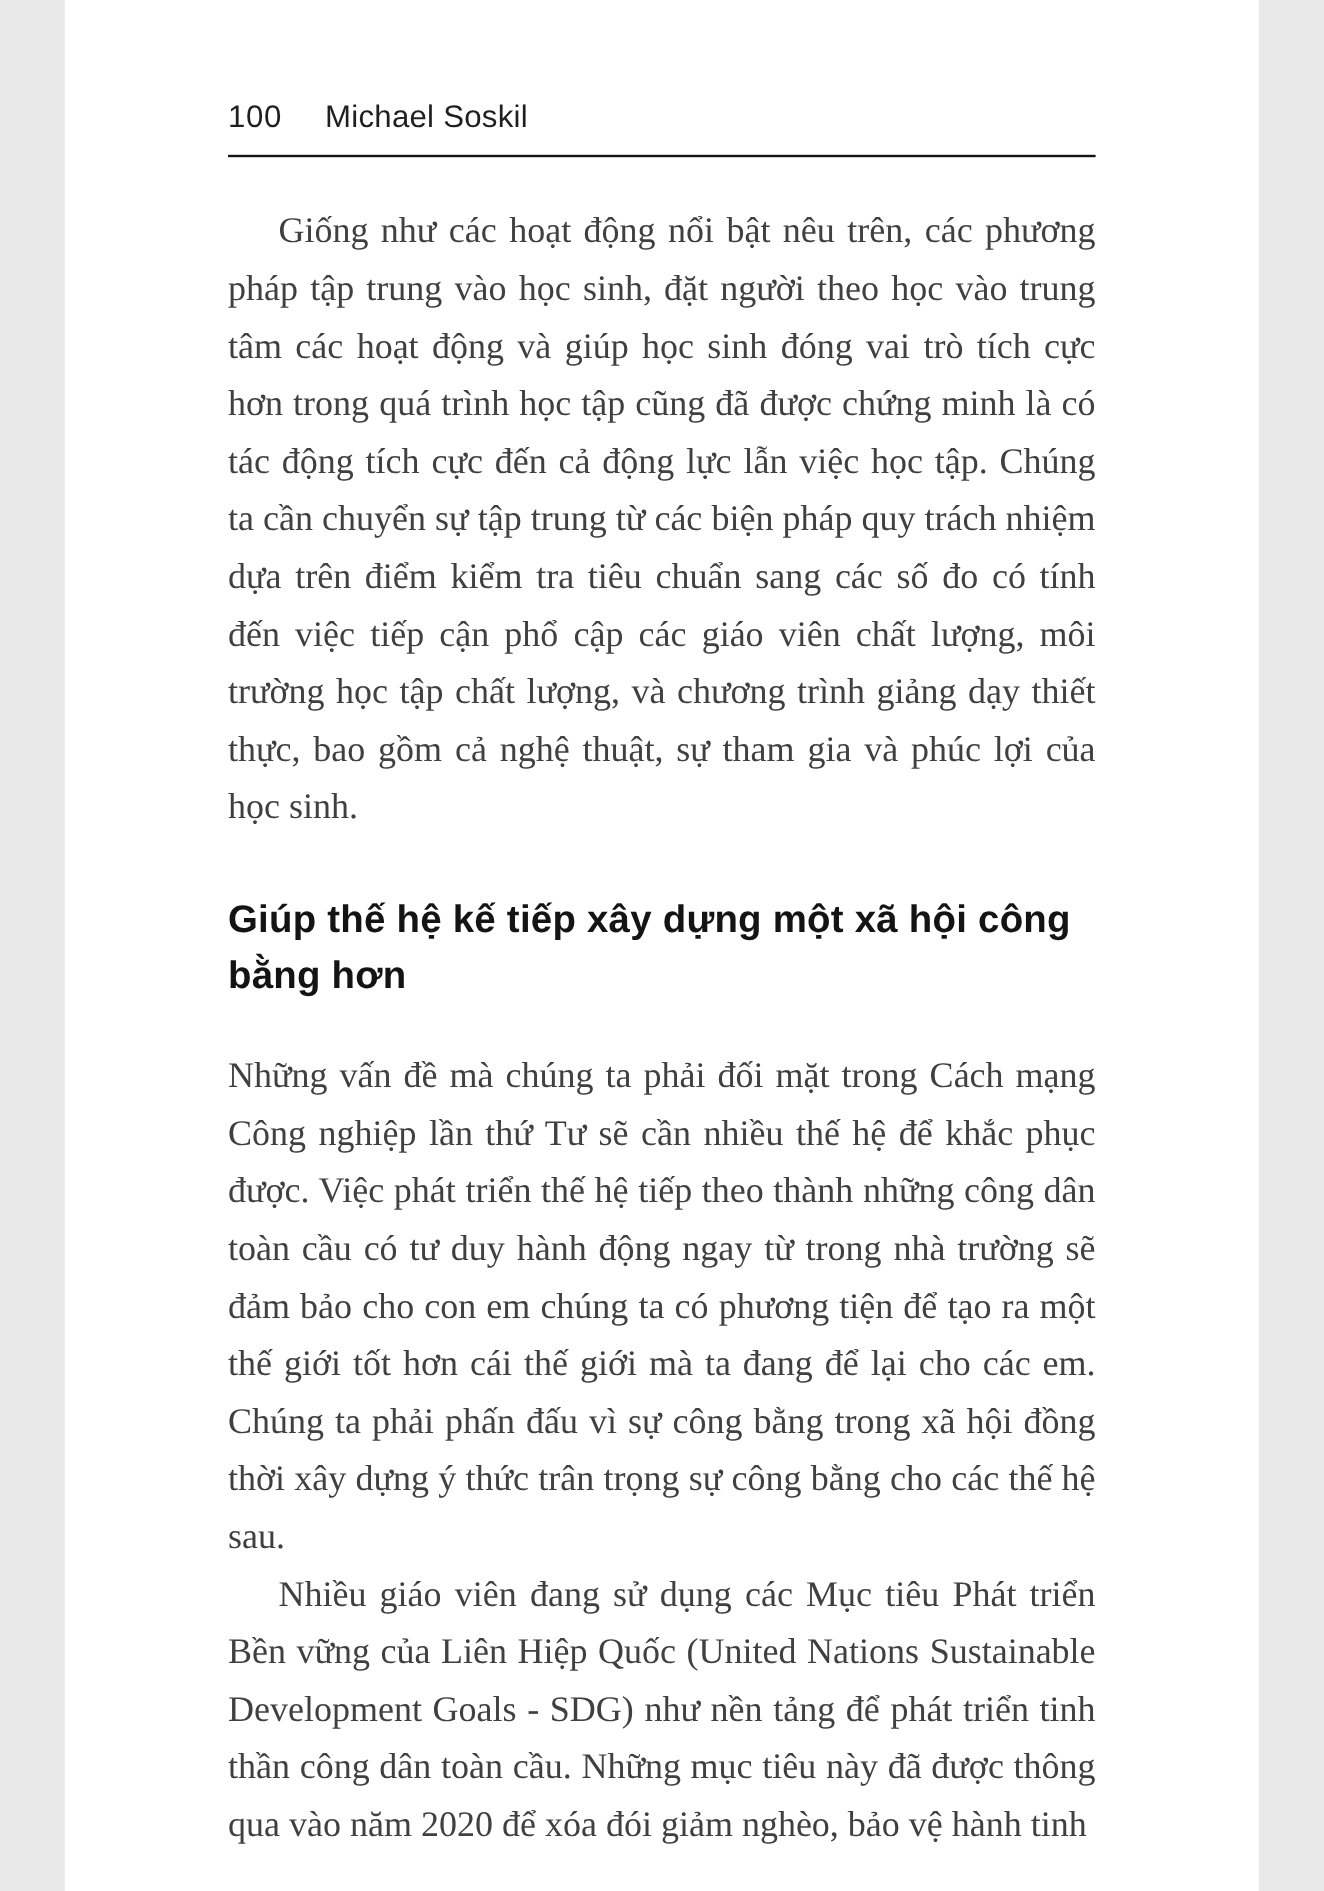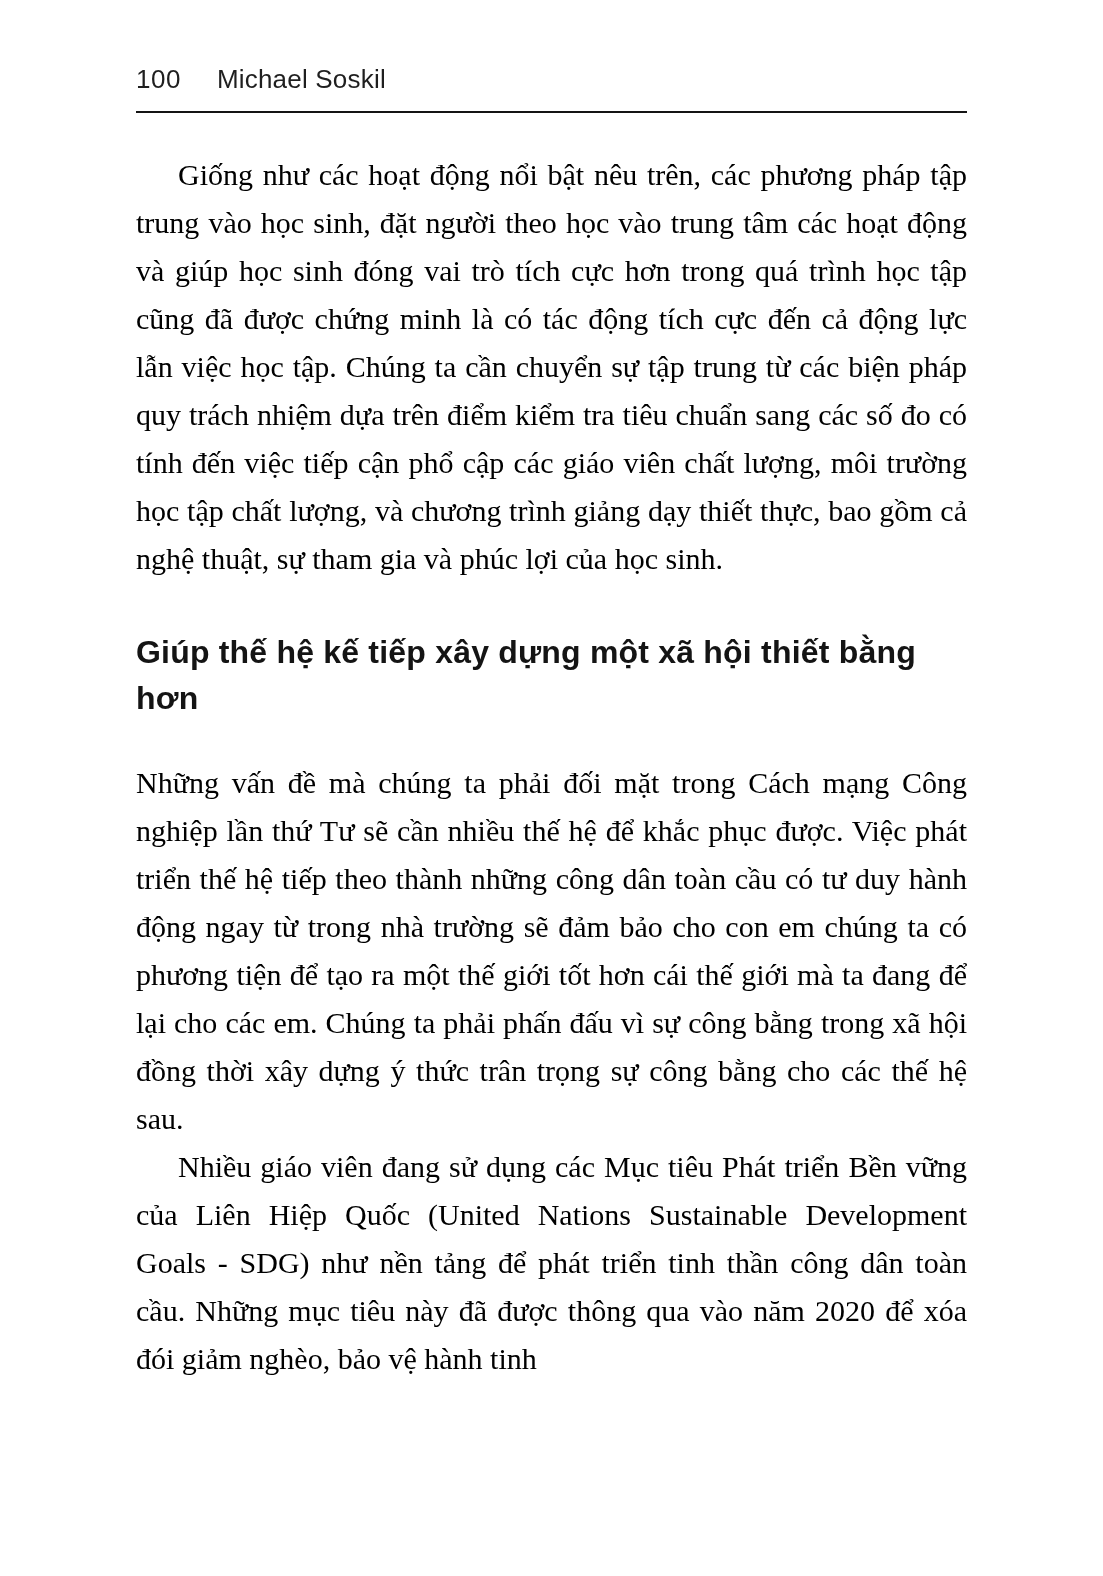--- a/index.html
+++ b/index.html
@@ -2,26 +2,26 @@
 <html><head>
 <meta charset="utf-8">
 <style>
   html, body {
     margin: 0;
     padding: 0;
     background: #e9e9e9;
   }
   .page {
     position: relative;
-    width: 1103px;
+    width: 995px;
     height: 1576px;
     margin: 0 auto;
     background: #ffffff;
     box-sizing: border-box;
-    padding: 64px 136px 0 136px;
+    padding: 82px 136px 0 136px;
     overflow: hidden;
   }
   .page-header {
     display: flex;
     align-items: baseline;
     gap: 36px;
     font-family: "Liberation Sans", sans-serif;
     font-size: 26px;
     color: #1f1f1f;
   }
@@ -38,21 +38,21 @@
     background: #141414;
     width: 100%;
   }
   main {
     margin-top: 38px;
   }
   .para {
     font-family: "Liberation Serif", serif;
     font-size: 30px;
     line-height: 48px;
-    color: #000000;
+    color: #404040;
     text-align: justify;
     margin: 0;
   }
   .para.indent {
     text-indent: 42px;
   }
   .section-heading {
     font-family: "Liberation Sans", sans-serif;
     font-weight: bold;
     font-size: 32px;
@@ -72,21 +72,21 @@
     <span class="page-number">100</span>
     <span class="author">Michael Soskil</span>
   </header>
 
   <div class="header-rule"></div>
 
   <main>
 
     <p class="para indent">Giống như các hoạt động nổi bật nêu trên, các phương pháp tập trung vào học sinh, đặt người theo học vào trung tâm các hoạt động và giúp học sinh đóng vai trò tích cực hơn trong quá trình học tập cũng đã được chứng minh là có tác động tích cực đến cả động lực lẫn việc học tập. Chúng ta cần chuyển sự tập trung từ các biện pháp quy trách nhiệm dựa trên điểm kiểm tra tiêu chuẩn sang các số đo có tính đến việc tiếp cận phổ cập các giáo viên chất lượng, môi trường học tập chất lượng, và chương trình giảng dạy thiết thực, bao gồm cả nghệ thuật, sự tham gia và phúc lợi của học sinh.</p>
 
-    <h2 class="section-heading">Giúp thế hệ kế tiếp xây dựng một xã hội thiết bằng hơn</h2>
+    <h2 class="section-heading">Giúp thế hệ kế tiếp xây dựng một xã hội công bằng hơn</h2>
 
     <p class="para">Những vấn đề mà chúng ta phải đối mặt trong Cách mạng Công nghiệp lần thứ Tư sẽ cần nhiều thế hệ để khắc phục được. Việc phát triển thế hệ tiếp theo thành những công dân toàn cầu có tư duy hành động ngay từ trong nhà trường sẽ đảm bảo cho con em chúng ta có phương tiện để tạo ra một thế giới tốt hơn cái thế giới mà ta đang để lại cho các em. Chúng ta phải phấn đấu vì sự công bằng trong xã hội đồng thời xây dựng ý thức trân trọng sự công bằng cho các thế hệ sau.</p>
 
     <p class="para indent">Nhiều giáo viên đang sử dụng các Mục tiêu Phát triển Bền vững của Liên Hiệp Quốc (United Nations Sustainable Development Goals - SDG) như nền tảng để phát triển tinh thần công dân toàn cầu. Những mục tiêu này đã được thông qua vào năm 2020 để xóa đói giảm nghèo, bảo vệ hành tinh</p>
 
   </main>
 
 </div>
 
 </body></html>

